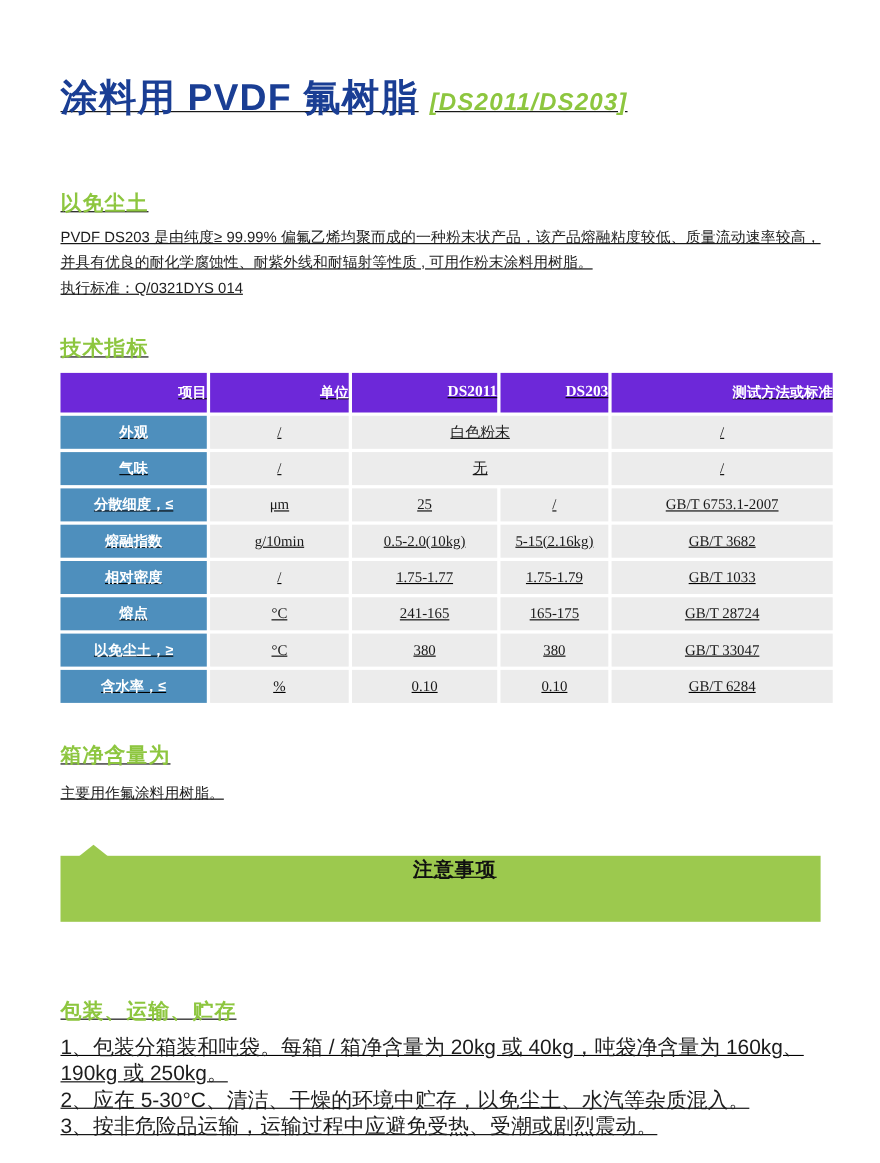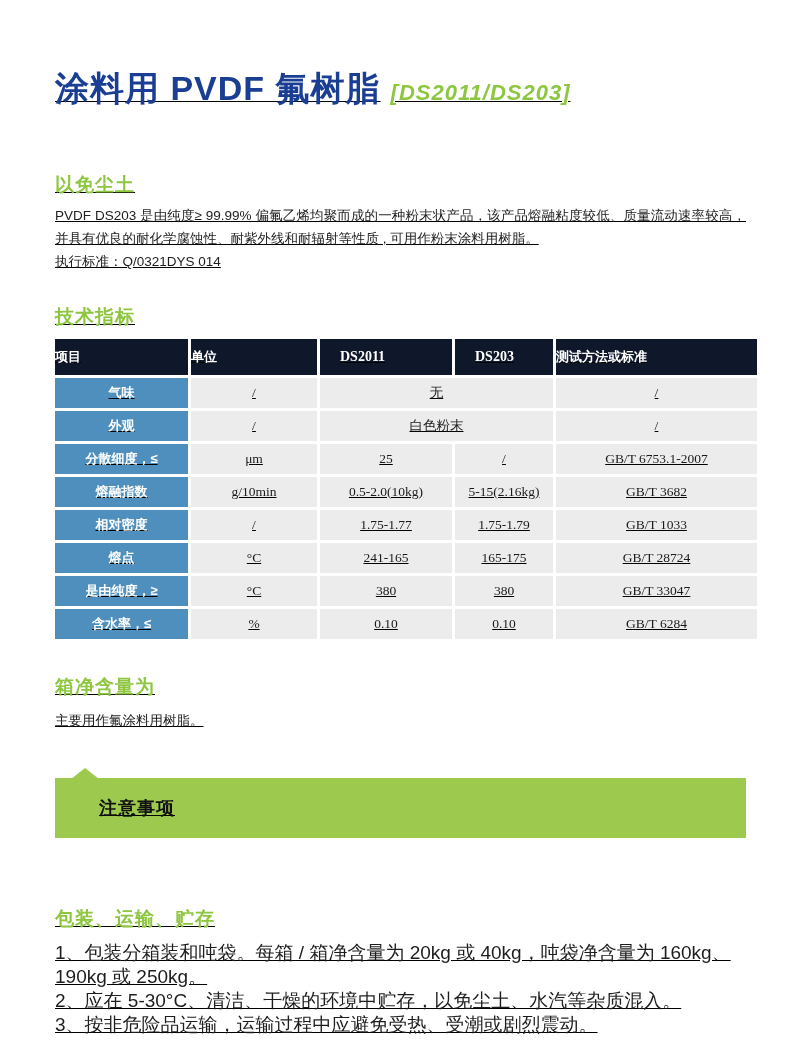--- a/index.html
+++ b/index.html
@@ -59,26 +59,26 @@
   .sec-specs { margin-top: 30px; }
   table.spec-table {
     margin-top: 6px;
     margin-left: -3px;
     border-collapse: separate;
     border-spacing: 3px;
     table-layout: fixed;
     width: 696px;
   }
   table.spec-table th {
-    background: #0f172a;
+    background: #6d28d9;
     color: #ffffff;
     font-size: 13px;
     font-weight: bold;
     height: 36px;
-    text-align: left;
+    text-align: right;
     vertical-align: middle;
   }
   table.spec-table th.en-col { font-family: "Liberation Serif", serif; font-size: 14px; padding-left: 20px; }
   table.spec-table td {
     height: 30px;
     text-align: center;
     vertical-align: middle;
     font-size: 13px;
   }
   table.spec-table td.item-cell {
@@ -100,20 +100,21 @@
   
   .notice-banner {
     position: relative;
     margin: 46px 0 0 0;
     width: 691px;
     height: 60px;
     background: #9CC94E;
     display: flex;
     align-items: center;
     padding-left: 44px;
+    flex-direction: column;
   }
   .notice-banner .tail {
     position: absolute;
     top: -10px;
     left: 16px;
     width: 0; height: 0;
     border-left: 14px solid transparent;
     border-right: 14px solid transparent;
     border-bottom: 11px solid #9CC94E;
   }
@@ -168,29 +169,29 @@
             <tr>
               <th>项目</th>
               <th>单位</th>
               <th class="en-col">DS2011</th>
               <th class="en-col">DS203</th>
               <th>测试方法或标准</th>
             </tr>
           </thead>
           <tbody>
             <tr>
+              <td class="item-cell">外观</td>
+              <td class="value-cell">/</td>
+              <td class="value-cell" colspan="2">白色粉末</td>
+              <td class="value-cell">/</td>
+            </tr>
+            <tr>
               <td class="item-cell">气味</td>
               <td class="value-cell">/</td>
               <td class="value-cell" colspan="2">无</td>
-              <td class="value-cell">/</td>
-            </tr>
-            <tr>
-              <td class="item-cell">外观</td>
-              <td class="value-cell">/</td>
-              <td class="value-cell" colspan="2">白色粉末</td>
               <td class="value-cell">/</td>
             </tr>
             <tr>
               <td class="item-cell">分散细度，≤</td>
               <td class="value-cell">μm</td>
               <td class="value-cell">25</td>
               <td class="value-cell">/</td>
               <td class="value-cell">GB/T 6753.1-2007</td>
             </tr>
             <tr>
@@ -208,21 +209,21 @@
               <td class="value-cell">GB/T 1033</td>
             </tr>
             <tr>
               <td class="item-cell">熔点</td>
               <td class="value-cell">°C</td>
               <td class="value-cell">241-165</td>
               <td class="value-cell">165-175</td>
               <td class="value-cell">GB/T 28724</td>
             </tr>
             <tr>
-              <td class="item-cell">是由纯度，≥</td>
+              <td class="item-cell">以免尘土，≥</td>
               <td class="value-cell">°C</td>
               <td class="value-cell">380</td>
               <td class="value-cell">380</td>
               <td class="value-cell">GB/T 33047</td>
             </tr>
             <tr>
               <td class="item-cell">含水率，≤</td>
               <td class="value-cell">%</td>
               <td class="value-cell">0.10</td>
               <td class="value-cell">0.10</td>

